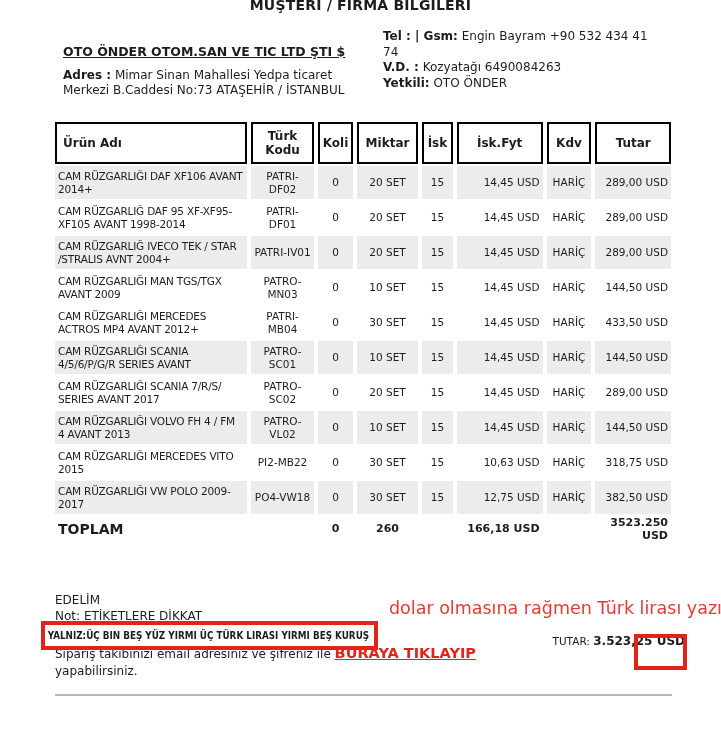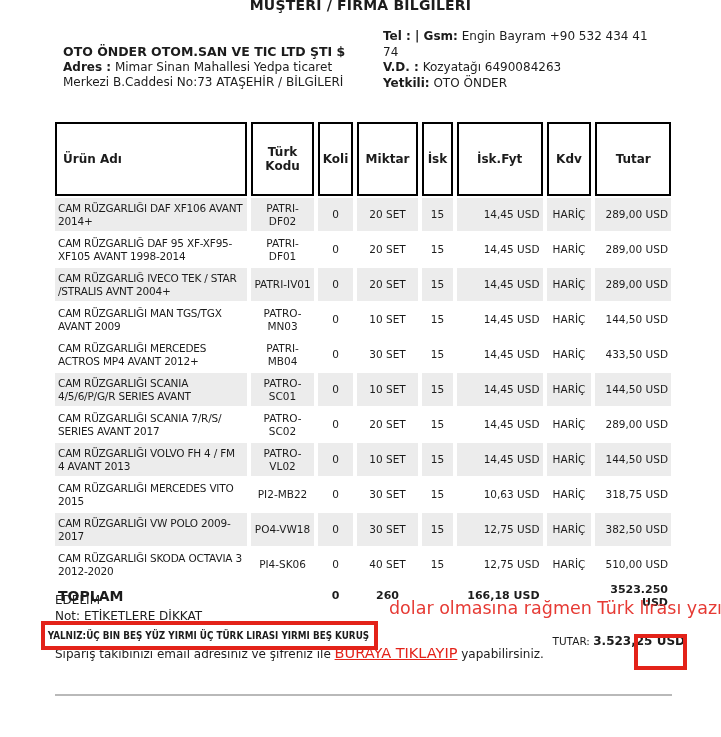--- a/index.html
+++ b/index.html
@@ -6,33 +6,33 @@
   .page {
     position:relative; width:721px; height:737px; overflow:hidden;
     background:#fff; color:#1c1c1c;
     font-family:"DejaVu Sans","Liberation Sans",sans-serif;
   }
   .doc-title {
     position:absolute; top:-3px; left:0; width:100%;
     text-align:center; font-size:14px; font-weight:bold; letter-spacing:.2px;
   }
   .info-left  { position:absolute; left:63px;  top:44px; font-size:12px; line-height:15.5px; white-space:nowrap; }
-  .company-name { font-weight:bold; font-size:12.5px; margin-bottom:0; }
+  .company-name { font-weight:bold; font-size:12.5px; margin-bottom:8px;text-decoration:underline; }
   .info-right { position:absolute; left:383px; top:29px; font-size:12px; line-height:15.5px; white-space:nowrap; }
   .lbl { font-weight:bold; }
 
   table.products {
     position:absolute; left:51px; top:120px; width:624px;
     border-collapse:separate; border-spacing:4px 2px; table-layout:fixed;
     font-size:10.5px;
   }
   table.products th {
     border:2px solid #000; background:#fff;
     font-size:12px; font-weight:bold; height:38px;
-    vertical-align:middle; text-align:center; padding:16px 2px; line-height:14px;
+    vertical-align:middle; text-align:center; padding:0 2px; line-height:14px;
   }
   table.products th.h-name { text-align:left; padding-left:6px; }
   table.products td {
     height:31px; vertical-align:middle; padding:1px 3px; line-height:12.5px;
     background:#fff;
   }
   tr.stripe td { background:var(--stripe,#ececec); }
   .c-name  { text-align:left; letter-spacing:-0.2px; }
   .c-code, .c-koli, .c-miktar, .c-isk, .c-kdv { text-align:center; }
   .c-iskfyt, .c-tutar { text-align:right; }
@@ -49,42 +49,42 @@
     position:absolute; left:41px; top:621px; width:337px; height:29px;
     border:4px solid var(--red-box,#e32219); box-sizing:border-box;
     background:#fff; z-index:3; display:flex; align-items:center;
   }
   .words-text {
     font-size:10px; font-weight:bold; white-space:nowrap;
     transform:scaleX(0.88); transform-origin:left center; padding-left:3px;
   }
   .order-para { position:absolute; left:55px; top:645px; width:505px; font-size:12px; line-height:17px; z-index:1; }
   .order-link {
-    color:var(--red-link,#e32219); font-weight:normal; font-size:14.5px;
+    color:var(--red-link,#e32219); font-weight:bold; font-size:14.5px;
     text-decoration:underline; cursor:pointer;
   }
   .tutar-line { position:absolute; right:36px; top:634px; font-size:10.5px; text-align:center; z-index:2; white-space:nowrap; }
   .tutar-value { font-weight:bold; font-size:12px; }
   .amount-box {
     position:absolute; left:634px; top:634px; width:53px; height:36px;
     border:4px solid var(--red-box,#e32219); box-sizing:border-box; z-index:4;
   }
   .bottom-rule { position:absolute; left:55px; top:694px; width:617px; height:2px; background:var(--rule-gray,#b9b9b9); }
 </style>
 </head>
 <body>
 
 <div class="page">
 
   <div class="doc-title">MÜŞTERİ / FİRMA BİLGİLERİ</div>
 
   <div class="info-left">
     <div class="company-name">OTO ÖNDER OTOM.SAN VE TIC LTD ŞTI $</div>
     <div><span class="lbl">Adres :</span> <span>Mimar Sinan Mahallesi Yedpa ticaret</span></div>
-    <div>Merkezi B.Caddesi No:73 ATAŞEHİR / BİLGİLERİ</div>
+    <div>Merkezi B.Caddesi No:73 ATAŞEHİR / İSTANBUL</div>
   </div>
 
   <div class="info-right">
     <div><span class="lbl">Tel : | Gsm:</span> <span>Engin Bayram +90 532 434 41</span></div>
     <div>74</div>
     <div><span class="lbl">V.D. :</span> <span>Kozyatağı 6490084263</span></div>
     <div><span class="lbl">Yetkili:</span> <span>OTO ÖNDER</span></div>
   </div>
 
   <table class="products">
@@ -204,30 +204,20 @@
         <tr class="stripe">
       <td class="c-name">CAM RÜZGARLIĞI VW POLO 2009-2017</td>
       <td class="c-code">PO4-VW18</td>
       <td class="c-koli">0</td>
       <td class="c-miktar">30 SET</td>
       <td class="c-isk">15</td>
       <td class="c-iskfyt">12,75 USD</td>
       <td class="c-kdv">HARİÇ</td>
       <td class="c-tutar">382,50 USD</td>
     </tr>
-        <tr>
-      <td class="c-name">CAM RÜZGARLIĞI SKODA OCTAVIA 3 2012-2020</td>
-      <td class="c-code">PI4-SK06</td>
-      <td class="c-koli">0</td>
-      <td class="c-miktar">40 SET</td>
-      <td class="c-isk">15</td>
-      <td class="c-iskfyt">12,75 USD</td>
-      <td class="c-kdv">HARİÇ</td>
-      <td class="c-tutar">510,00 USD</td>
-    </tr>
       </tbody>
     <tfoot>
       <tr class="total-row">
         <td class="c-name">TOPLAM</td>
         <td class="c-code"></td>
         <td class="c-koli">0</td>
         <td class="c-miktar">260</td>
         <td class="c-isk"></td>
         <td class="c-iskfyt">166,18 USD</td>
         <td class="c-kdv"></td>

